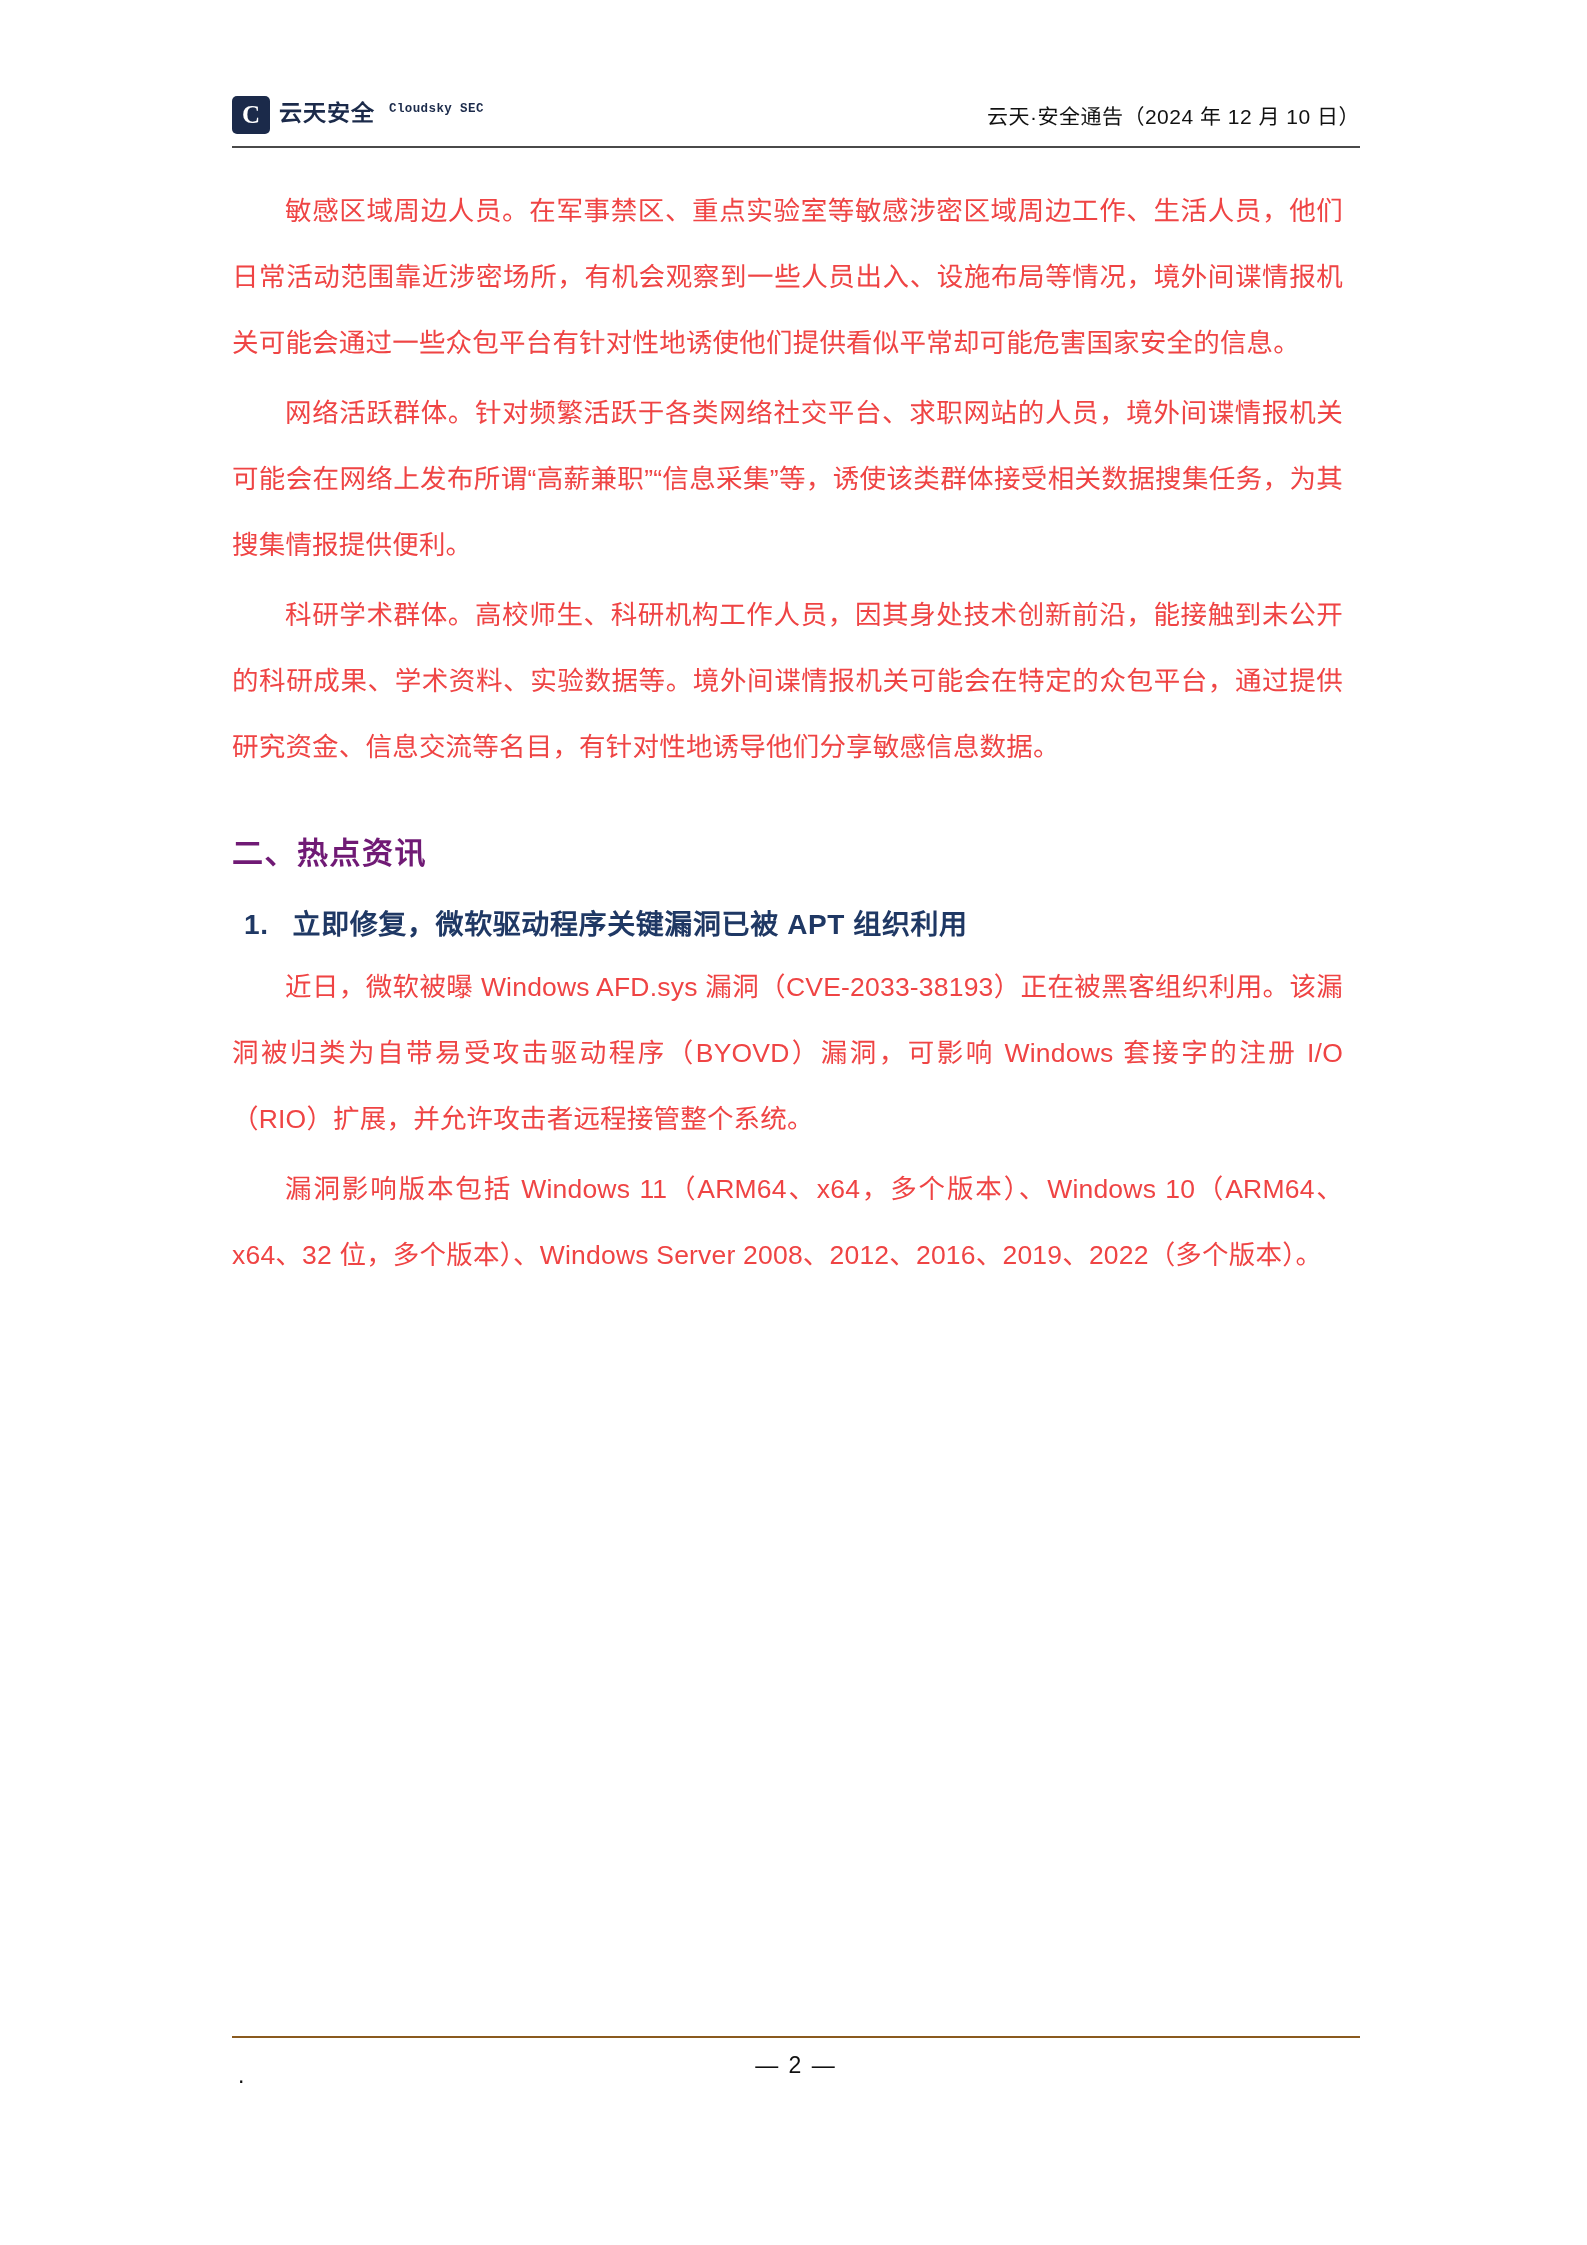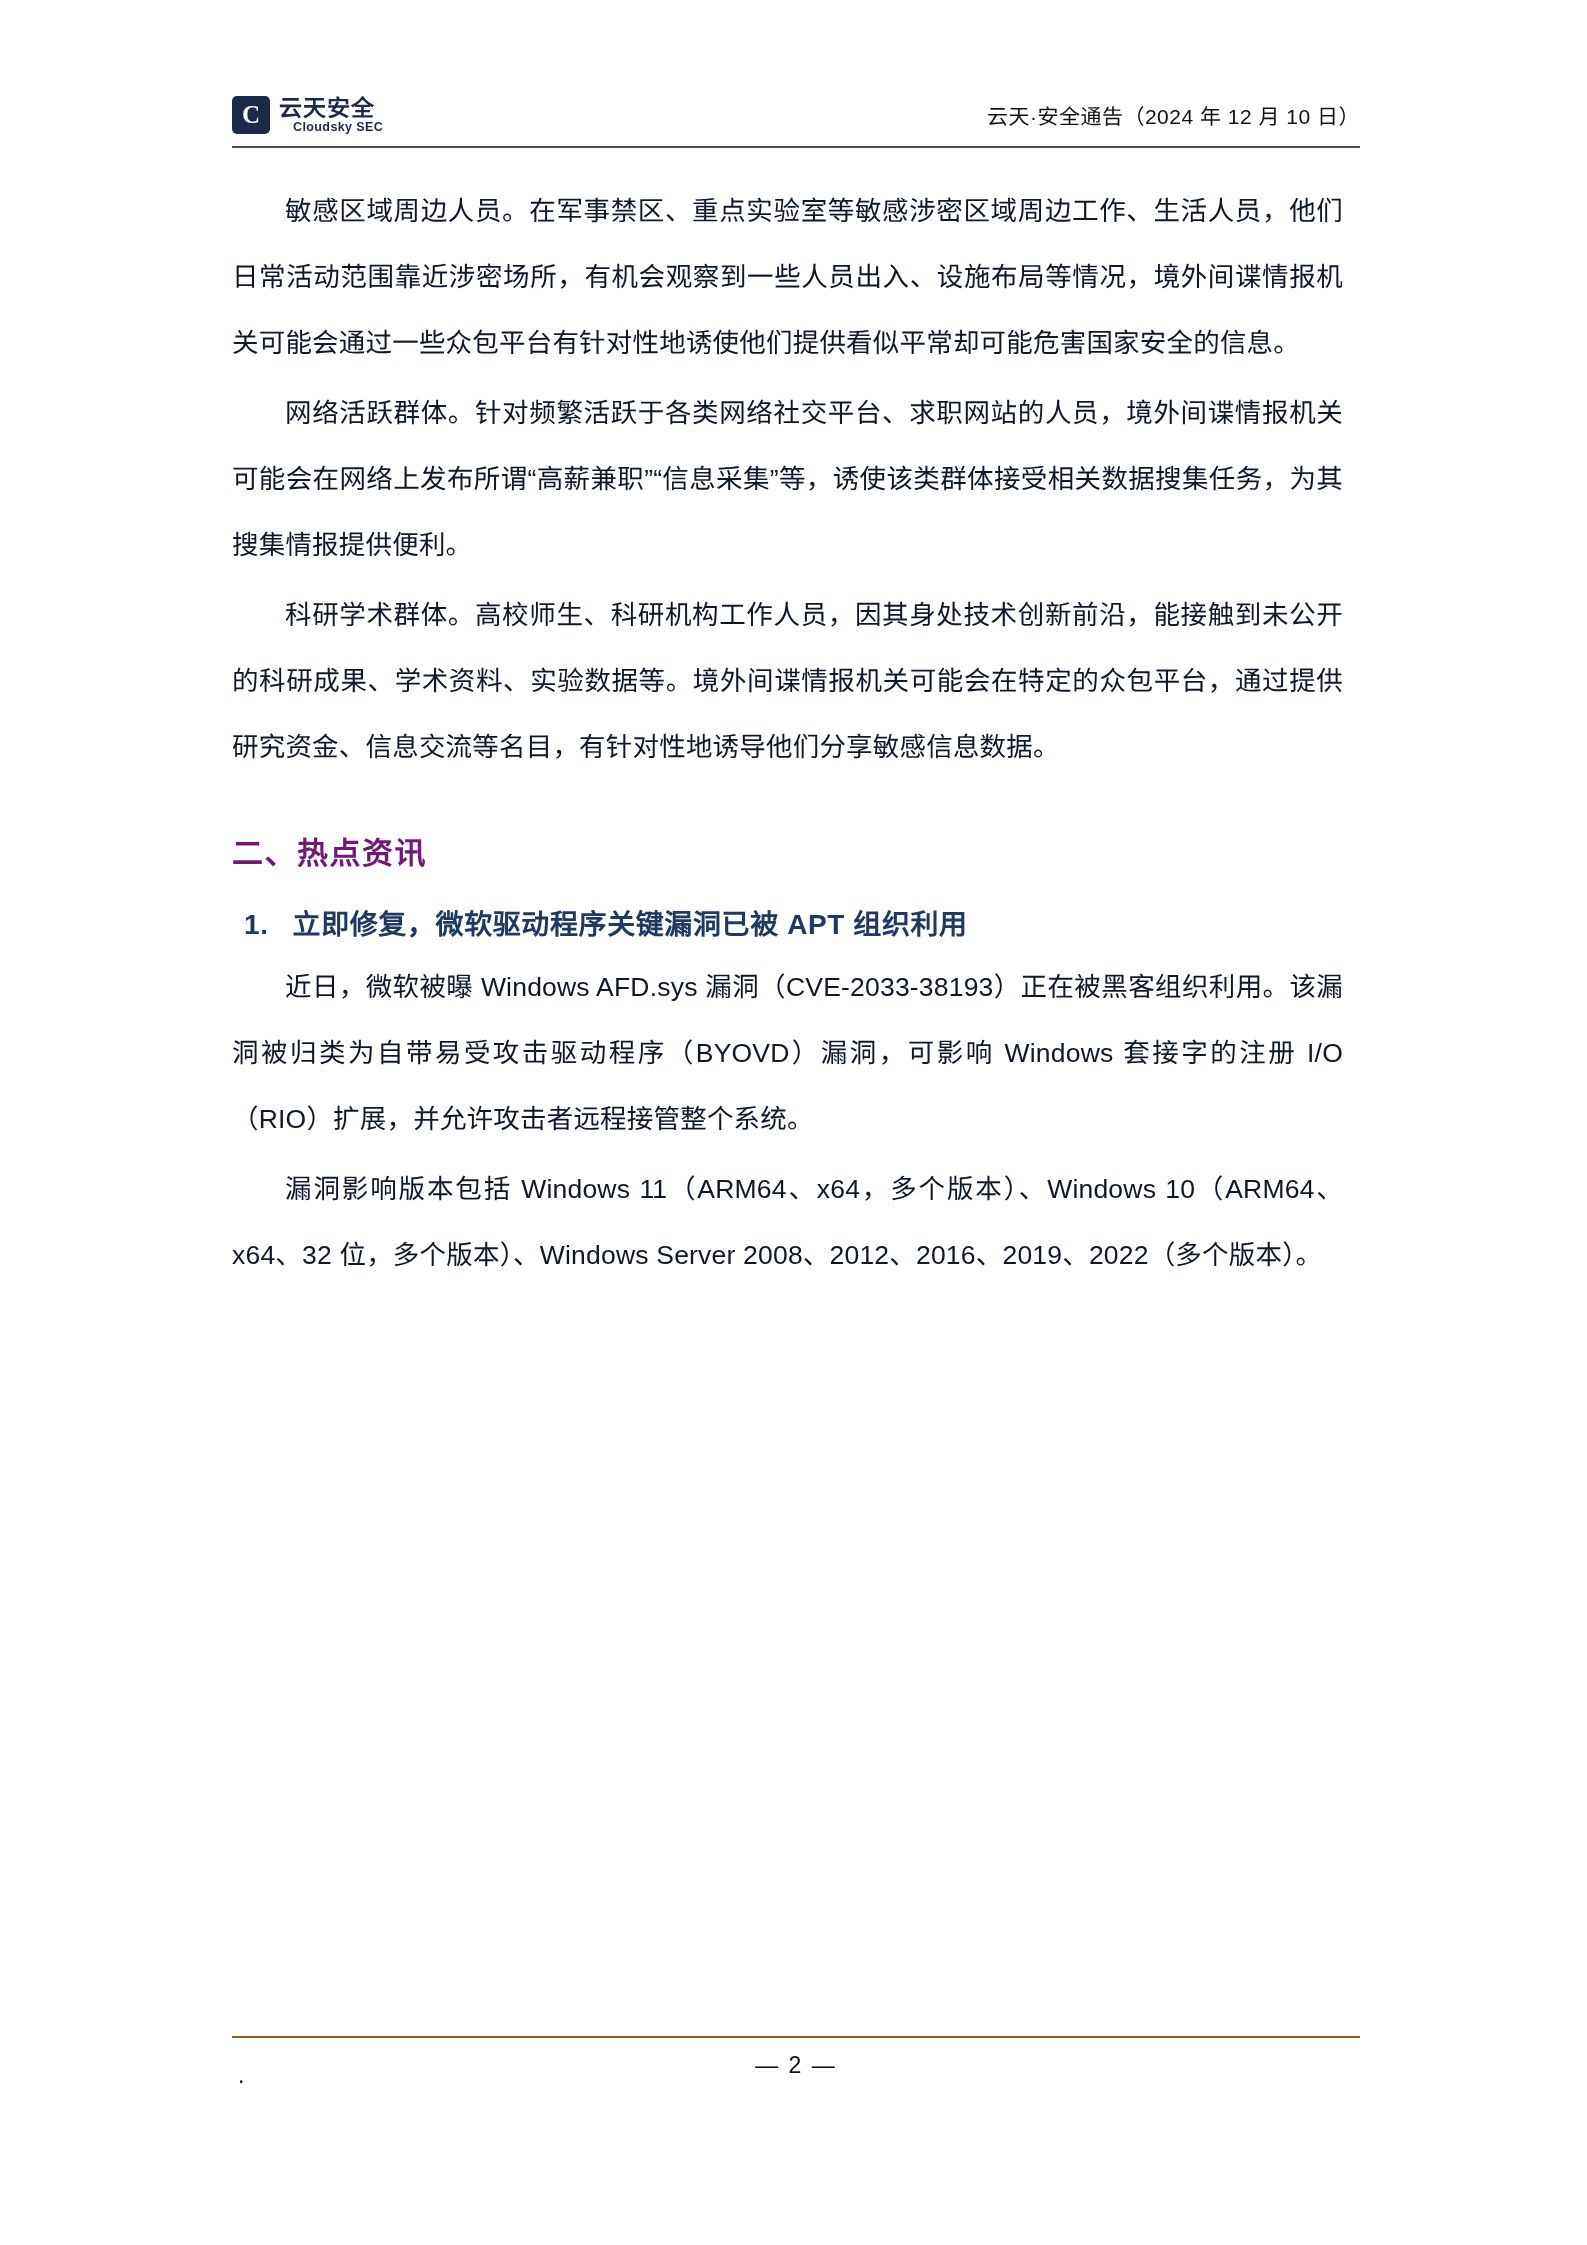--- a/index.html
+++ b/index.html
@@ -48,22 +48,23 @@
     color: #ffffff;
     font-size: 25px;
     font-weight: bold;
     display: flex;
     align-items: center;
     justify-content: center;
     font-family: "Liberation Serif", serif;
   }
   .logo-text {
     display: flex;
-    flex-direction: column;
+    flex-direction: row;
     line-height: 1.05;
+    font-family: Liberation Mono, monospace;
   }
   .logo-cn {
     font-size: 23px;
     font-weight: bold;
     color: #1b2a4a;
     letter-spacing: 1px;
   }
   .logo-en {
     font-size: 12.5px;
     font-weight: bold;
@@ -93,21 +94,21 @@
     top: 178px;
     width: 1128px;
   }
   p.body-text {
     margin: 0 17px 4px 0;
     font-size: 26.5px;
     line-height: 66px;
     text-indent: 53px;
     text-align: justify;
     text-justify: inter-ideograph;
-    color: #0f172a;
+    color: #ef4444;
     letter-spacing: 0.2px;
   }
   h2.section-heading {
     margin: 52px 0 14px 0;
     font-size: 31px;
     font-weight: bold;
     color: #701a75;
     letter-spacing: 1.5px;
     line-height: 1.4;
   }

